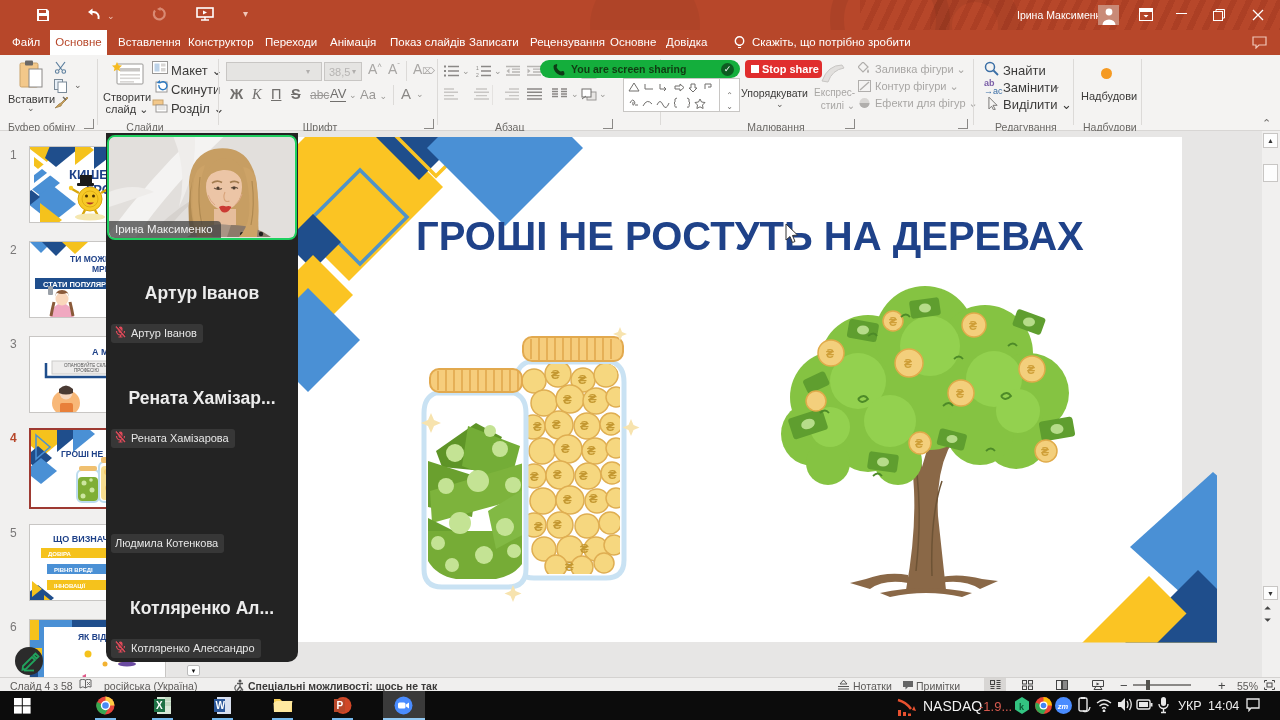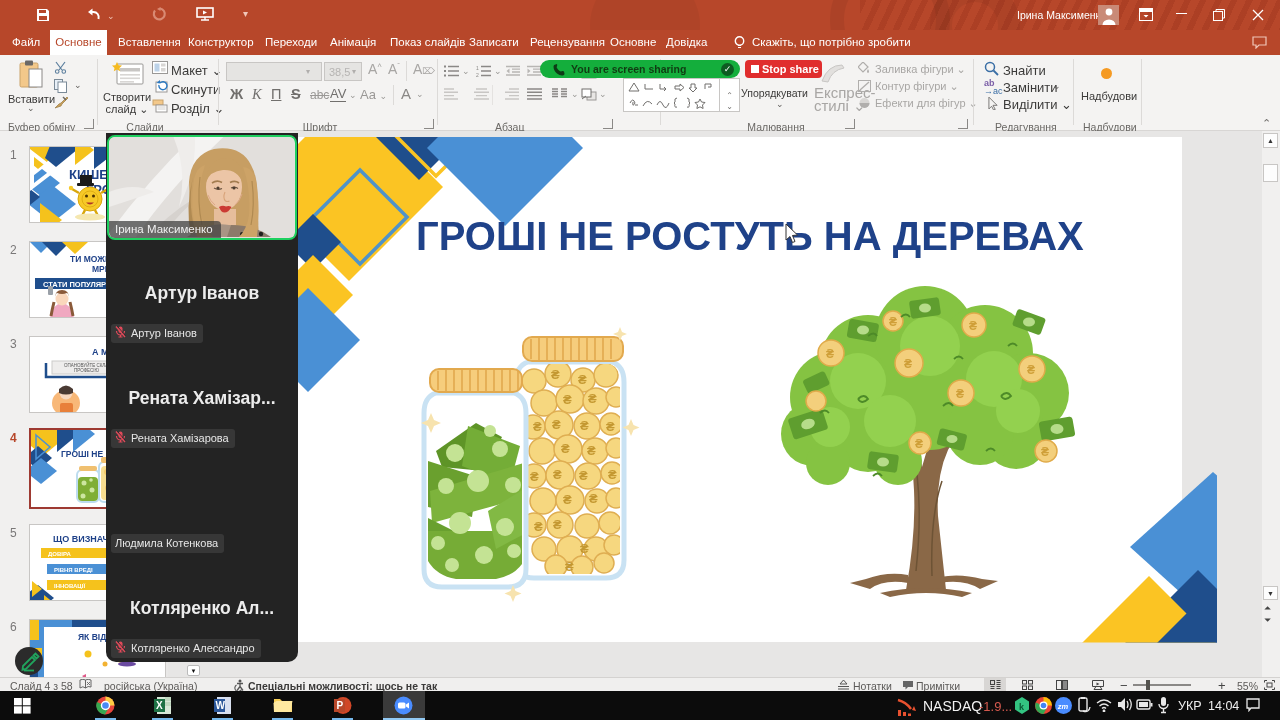--- a/index.html
+++ b/index.html
@@ -276,21 +276,21 @@
       <path d="M60 17 q3 0 2 4 q2 1 0 2 q1 4 -2 3"></path>
       <path d="M73 18 l1.5 3 3.5.5 -2.5 2.5 .6 3.5 -3.1-1.7 -3.1 1.7 .6-3.5 L68 21.5 l3.5-.5z"></path>
     </g>
   </svg>
   <div class="abs" style="left:720px;top:23px;width:20px;height:34px;background:#fff;border:1px solid #c8c6c4;border-left:none;text-align:center;font-size:8px;color:#716f6d;line-height:11px"><br>⌃<br>⌄</div>
   <svg class="abs" style="left:820px;top:6px" width="26" height="24" viewBox="0 0 26 24">
       <path d="M2 20 Q8 4 22 4 l2 3 Q12 9 8 21z" fill="#e2e0de" stroke="#c8c6c4"></path>
     </svg>
   <div class="abs rtext" style="left:741px;top:32px;font-size:10.5px">Упорядкувати</div>
   <div class="abs" style="left:776px;top:44px;font-size:9px;color:#605e5c">⌄</div>
-  <div class="abs rtext gray" style="left:814px;top:31px;line-height:13px;text-align:left;font-size:15px">Експрес-<br>стилі ⌄</div>
+  <div class="abs rtext gray" style="left:814px;top:31px;line-height:13px;text-align:right;font-size:10px">Експрес-<br>стилі ⌄</div>
   <div class="abs glabel" style="left:740px;width:72px;text-align:center">Малювання</div>
   <div class="abs launcher" style="left:845px"></div>
 
   <svg class="abs" style="left:858px;top:7px" width="13" height="12" viewBox="0 0 13 12">
       <path d="M5 0 L10 5 L5 10 L0 5z" fill="none" stroke="#b0aeac" stroke-width="1.2"></path>
       <path d="M10 7 q2 3 0 4 q-2 -1 0 -4" fill="#b0aeac"></path>
     </svg>
   <div class="abs rtext gray" style="left:875px;top:8px;font-size:11px">Заливка фігури ⌄</div>
   <svg class="abs" style="left:858px;top:25px" width="13" height="12" viewBox="0 0 13 12">
       <rect x="0.5" y="0.5" width="12" height="11" fill="none" stroke="#b0aeac"></rect>

